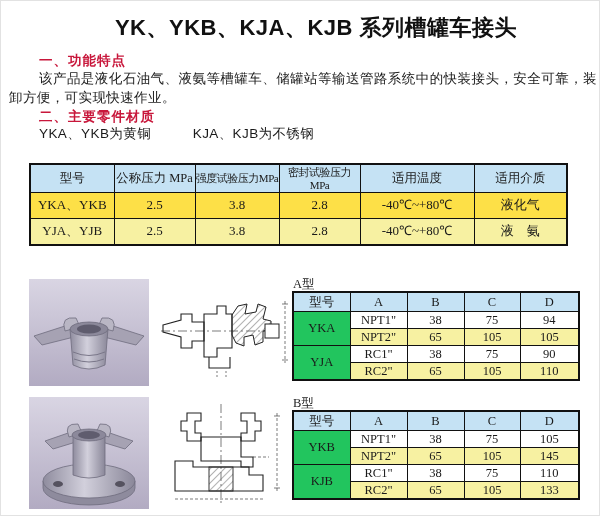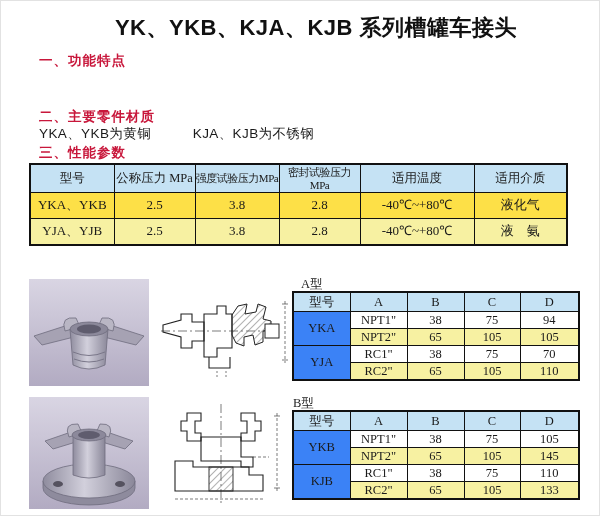--- a/index.html
+++ b/index.html
@@ -31,49 +31,49 @@
   .perf{left:28px;top:162px;width:537px;border:2px solid #111;
     font-family:"Liberation Serif",serif;}
   .perf th{background:#C5E2F4;height:27px;font-size:12.5px;font-weight:normal;}
   .perf th:nth-child(3),.perf th:nth-child(4){font-size:11px;letter-spacing:-0.5px;}
   .perf td{height:25px;font-size:13px;background:#fde047;}
   .perf tr.alt td{background:#F7F1A2;}
   .dim{width:286px;border:2px solid #111;font-family:"Liberation Serif",serif;}
   .dim th{background:#C5E2F4;height:18px;font-size:12.5px;font-weight:normal;}
   .dim td{height:16px;font-size:12.5px;background:#ffffff;}
   .dim tr.alt td{background:#F7F1A2;}
-  .dim td.model{background:#3b82f6;}
+  .dim td.model{background:#22c55e;}
   .dim-a{left:291px;top:290px;}
   .dim-b{left:291px;top:409px;}
   .dim-label{
     position:absolute;left:292px;font-size:12.5px;color:#222;
     font-family:"Liberation Serif",serif;
   }
-  .label-a{top:275px;margin-left:8px;}
+  .label-a{top:275px;}
   .label-b{top:394px;}
   .photo{position:absolute;left:28px;}
   .photo-a{top:278px;}
   .photo-b{top:396px;}
   .drawing{position:absolute;}
   .drawing-a{left:158px;top:284px;}
   .drawing-b{left:156px;top:400px;}
 </style>
 </head>
 <body>
 
 <div class="page">
 
   <div class="title">YK、YKB、KJA、KJB 系列槽罐车接头</div>
 
   <div class="sec-heading" style="top:51px">一、功能特点</div>
+  <div class="body-text">该产品是液化石油气、液氨等槽罐车、储罐站等输送管路系统中的快装接头，安全可靠，装卸方便，可实现快速作业。</div>
 
   <div class="sec-heading" style="top:107px">二、主要零件材质</div>
   <div class="materials">YKA、YKB为黄铜　　　KJA、KJB为不锈钢</div>
 
-  <div class="sec-heading" style="top:143px">三、性能参数</div>
 
   <table class="perf">
     <colgroup>
       <col style="width:84px">
         <col style="width:81px">
         <col style="width:84px">
       <col style="width:81px">
         <col style="width:114px">
         <col style="width:93px">
     </colgroup>
@@ -187,21 +187,21 @@
         <td>NPT2"</td>
         <td>65</td>
         <td>105</td>
         <td>105</td>
       </tr>
       <tr>
         <td class="model" rowspan="2">YJA</td>
         <td>RC1"</td>
         <td>38</td>
         <td>75</td>
-        <td>70</td>
+        <td>90</td>
       </tr>
       <tr class="alt">
         <td>RC2"</td>
         <td>65</td>
         <td>105</td>
         <td>110</td>
       </tr>
     </tbody>
   </table>
 

